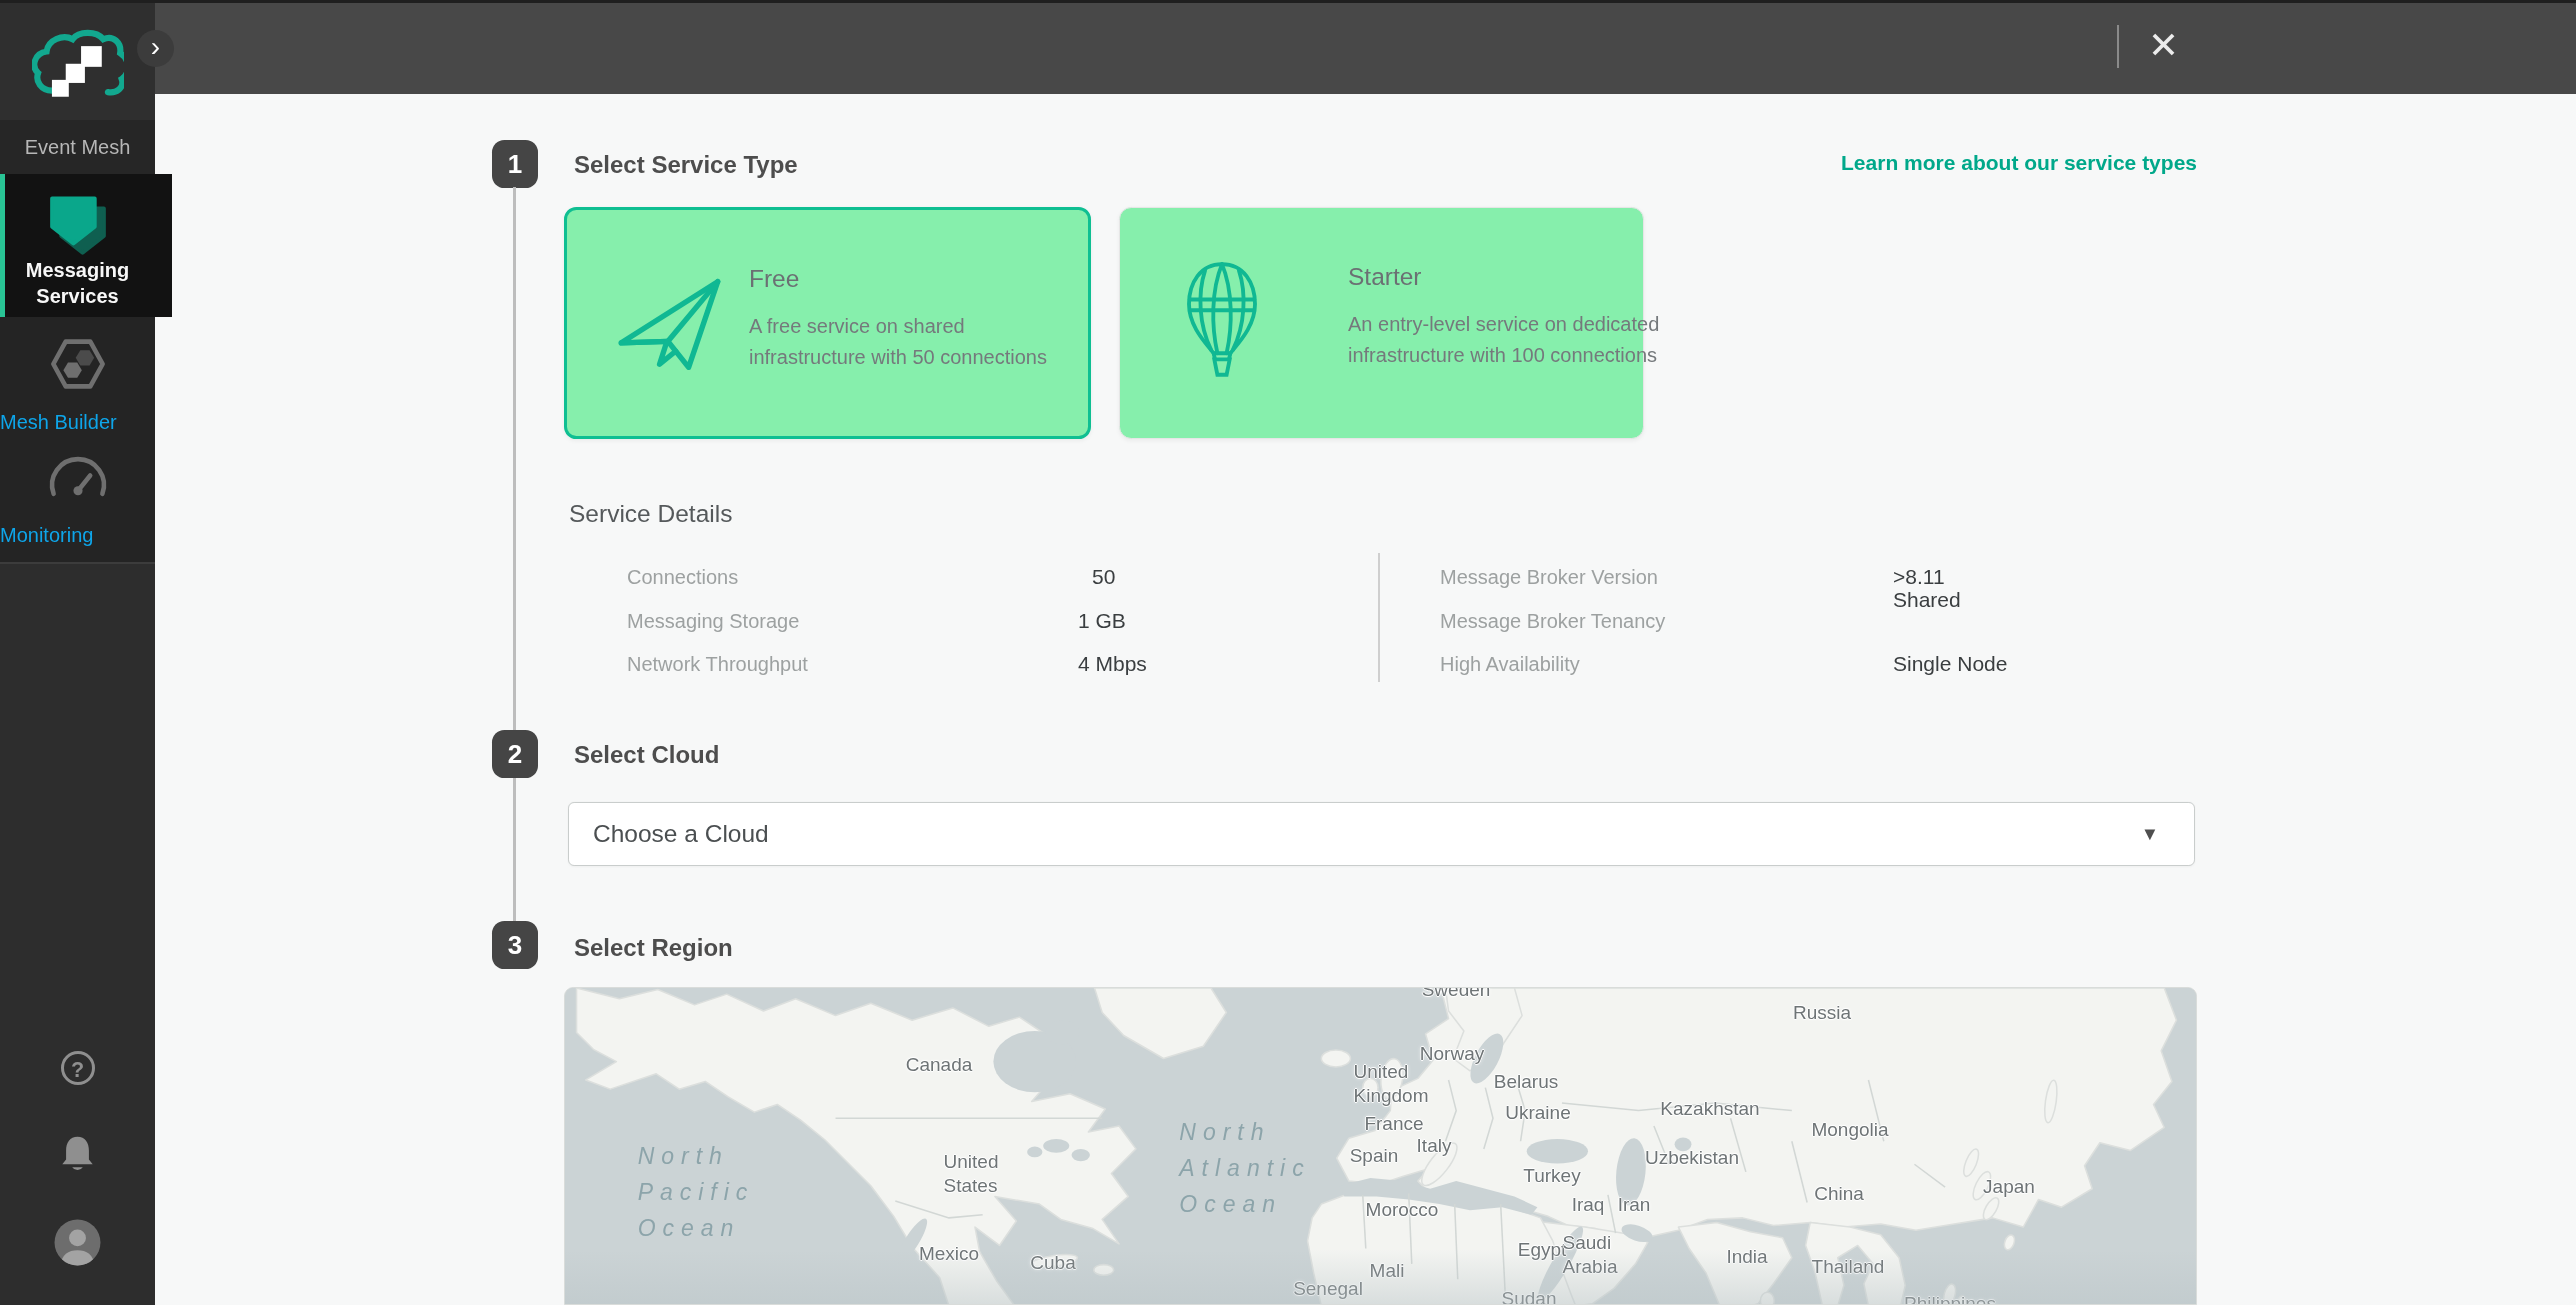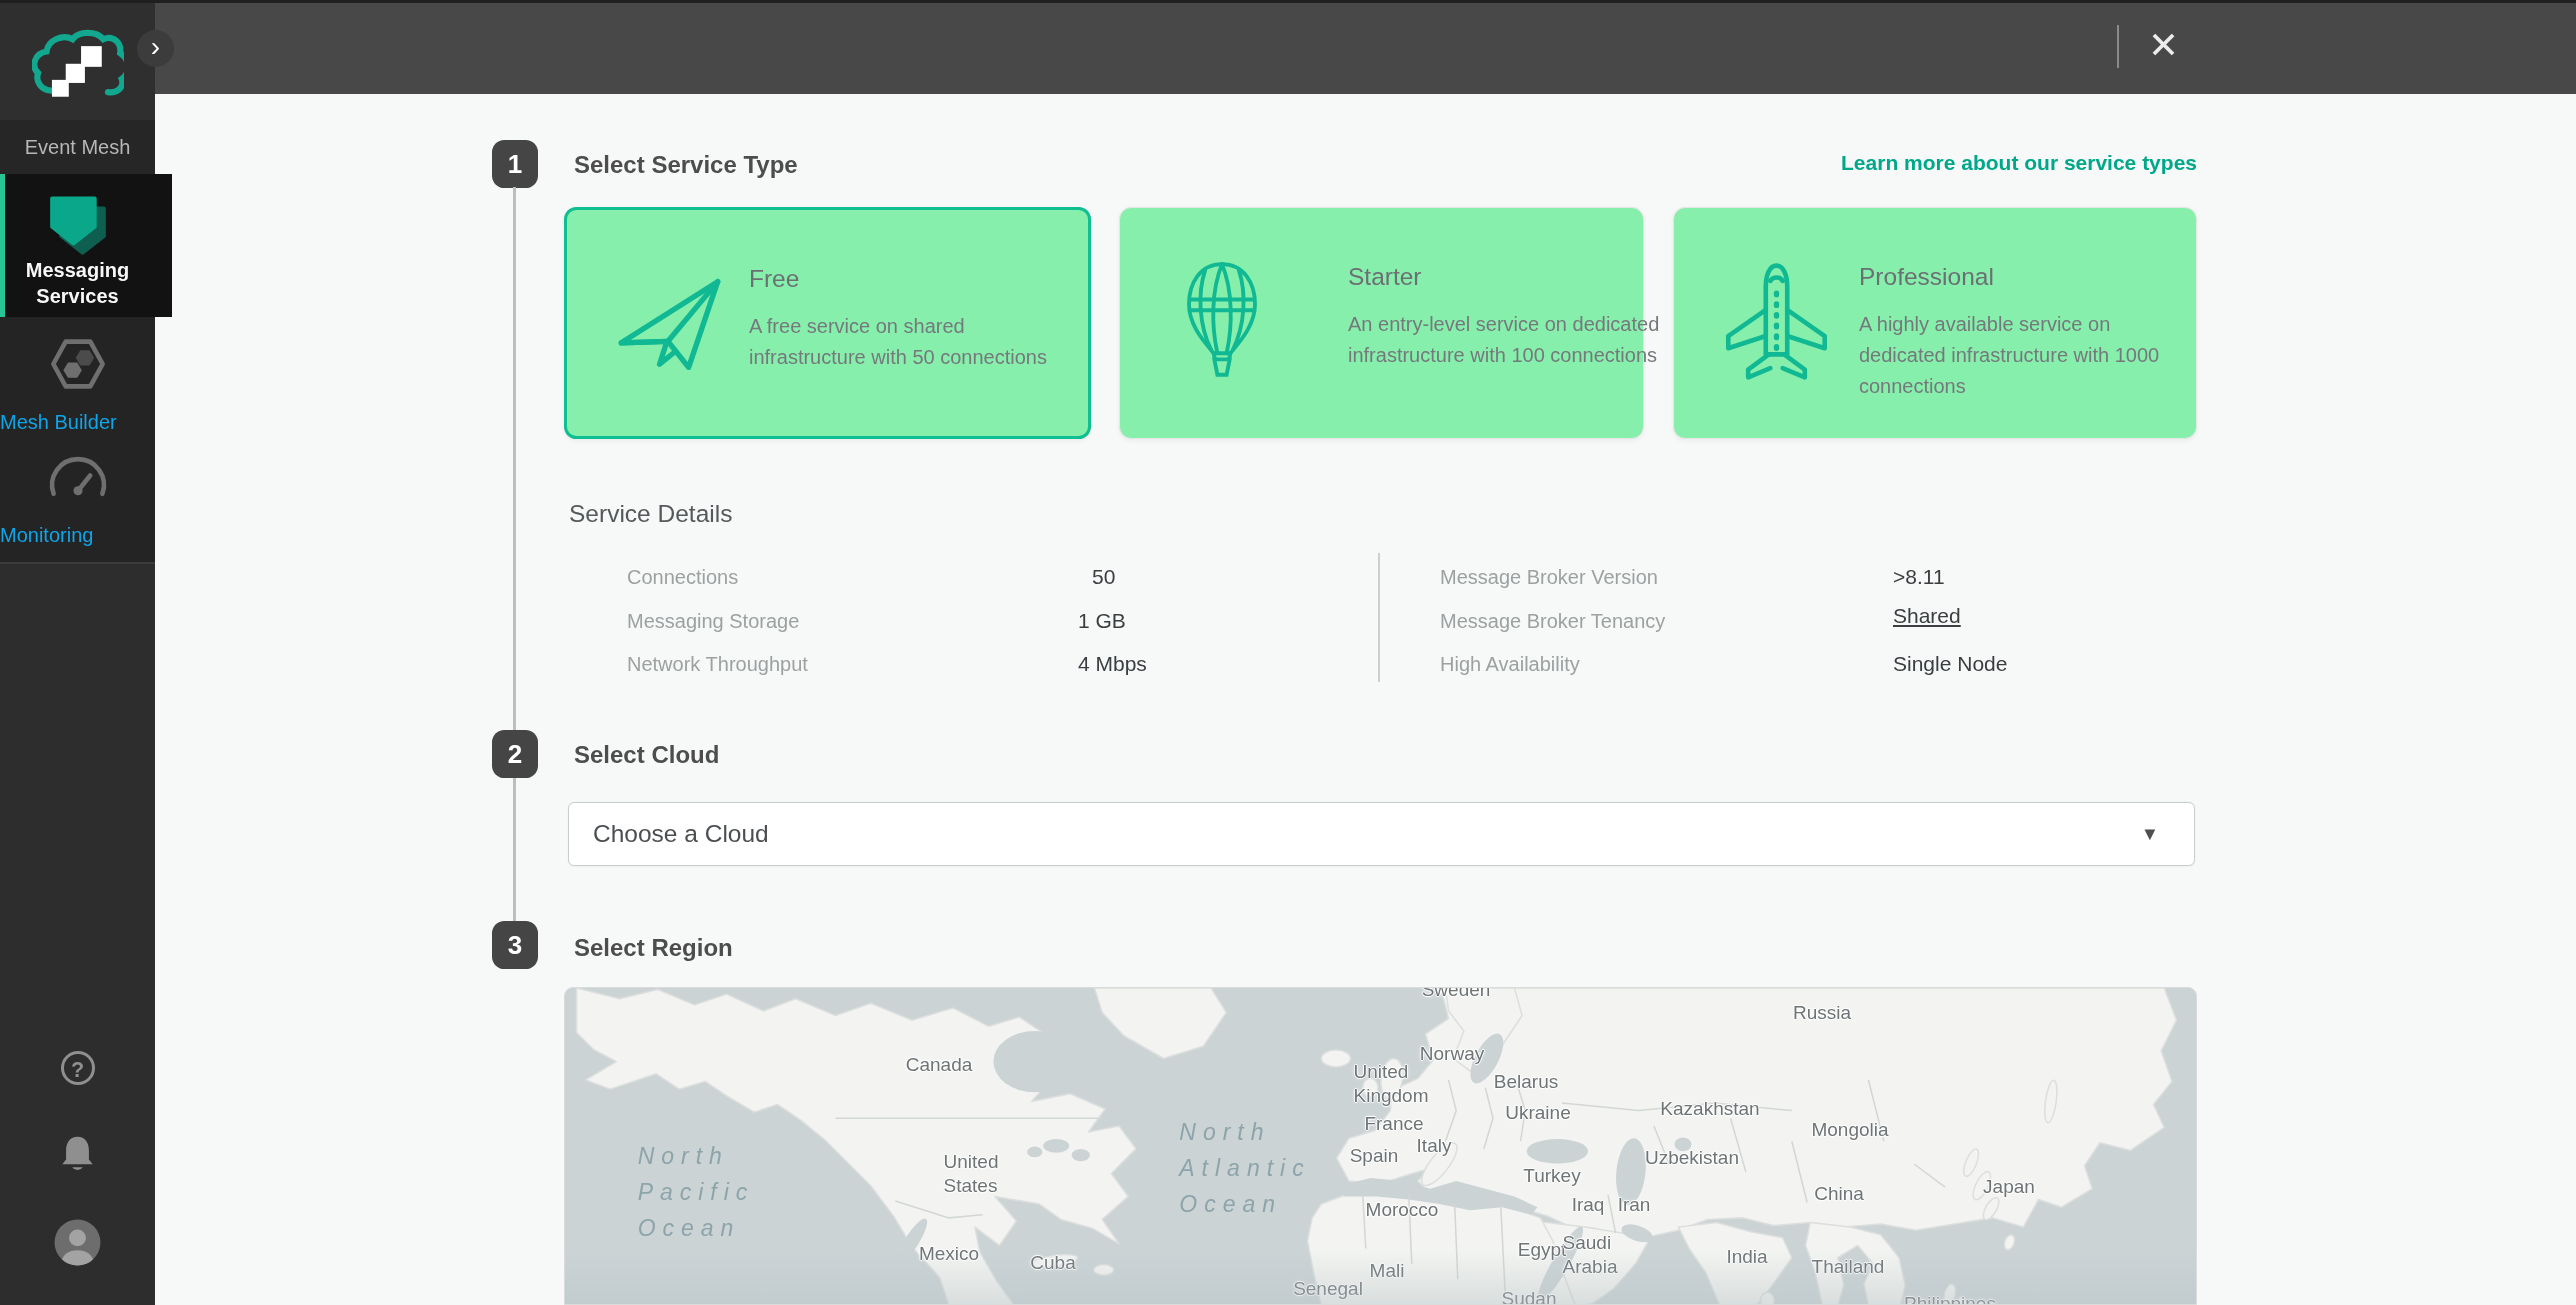--- a/index.html
+++ b/index.html
@@ -208,52 +208,35 @@
           <path d="M16,64 L96,64"></path>
           <path d="M46,128 L66,128 L62,148 L50,148 Z"></path>
           <path d="M45,120 L47,128 M67,120 L65,128"></path>
         </g>
       </svg>
     </div>
     <div class="card-title">Starter</div>
     <div class="card-desc">An entry-level service on dedicated infrastructure with 100 connections</div>
   </div>
 
-  <div class="card" id="card-pro">
-    <div class="icon-box">
-      <svg width="109" height="124" viewBox="0 0 142 162">
-        <g fill="none" stroke="#10b893" stroke-width="6" stroke-linejoin="round" stroke-linecap="round">
-          <path d="M71,6 C62,6 57,18 57,34 L57,122 L85,122 L85,34 C85,18 80,6 71,6 Z"></path>
-          <path d="M57,64 L8,98 L8,114 L57,98"></path>
-          <path d="M85,64 L134,98 L134,114 L85,98"></path>
-          <path d="M61,122 L34,142 L34,152 L63,140"></path>
-          <path d="M81,122 L108,142 L108,152 L79,140"></path>
-          <path d="M63,26 C66,20 76,20 79,26"></path>
-          <line x1="71" y1="42" x2="71" y2="116" stroke-dasharray="2 12" stroke-width="7"></line>
-        </g>
-      </svg>
-    </div>
-    <div class="card-title">Professional</div>
-    <div class="card-desc">A highly available service on dedicated infrastructure with 1000 connections</div>
-  </div>
 
   <div class="sd-title">Service Details</div>
   <div class="sd-divider"></div>
 
   <div class="sd-label" style="left:627px; top:566px;">Connections</div>
   <div class="sd-value" style="left:1092px; top:565px;">50</div>
   <div class="sd-label" style="left:627px; top:610px;">Messaging Storage</div>
   <div class="sd-value" style="left:1078px; top:609px;">1 GB</div>
   <div class="sd-label" style="left:627px; top:653px;">Network Throughput</div>
   <div class="sd-value" style="left:1078px; top:652px;">4 Mbps</div>
 
   <div class="sd-label" style="left:1440px; top:566px;">Message Broker Version</div>
   <div class="sd-value" style="left:1893px; top:565px;">&gt;8.11</div>
   <div class="sd-label" style="left:1440px; top:610px;">Message Broker Tenancy</div>
-  <div class="sd-value" style="left:1893px; top:604px;text-decoration:underline;">Shared</div>
+  <div class="sd-value" style="left:1893px; top:588px;">Shared</div>
   <div class="sd-label" style="left:1440px; top:653px;">High Availability</div>
   <div class="sd-value" style="left:1893px; top:652px;">Single Node</div>
 
   <div class="step-badge" style="top:730px;">2</div>
   <div class="step-title" style="top:741px;">Select Cloud</div>
 
   <div class="dropdown">
     <div class="dd-text">Choose a Cloud</div>
     <div class="dd-arrow">▼</div>
   </div>

